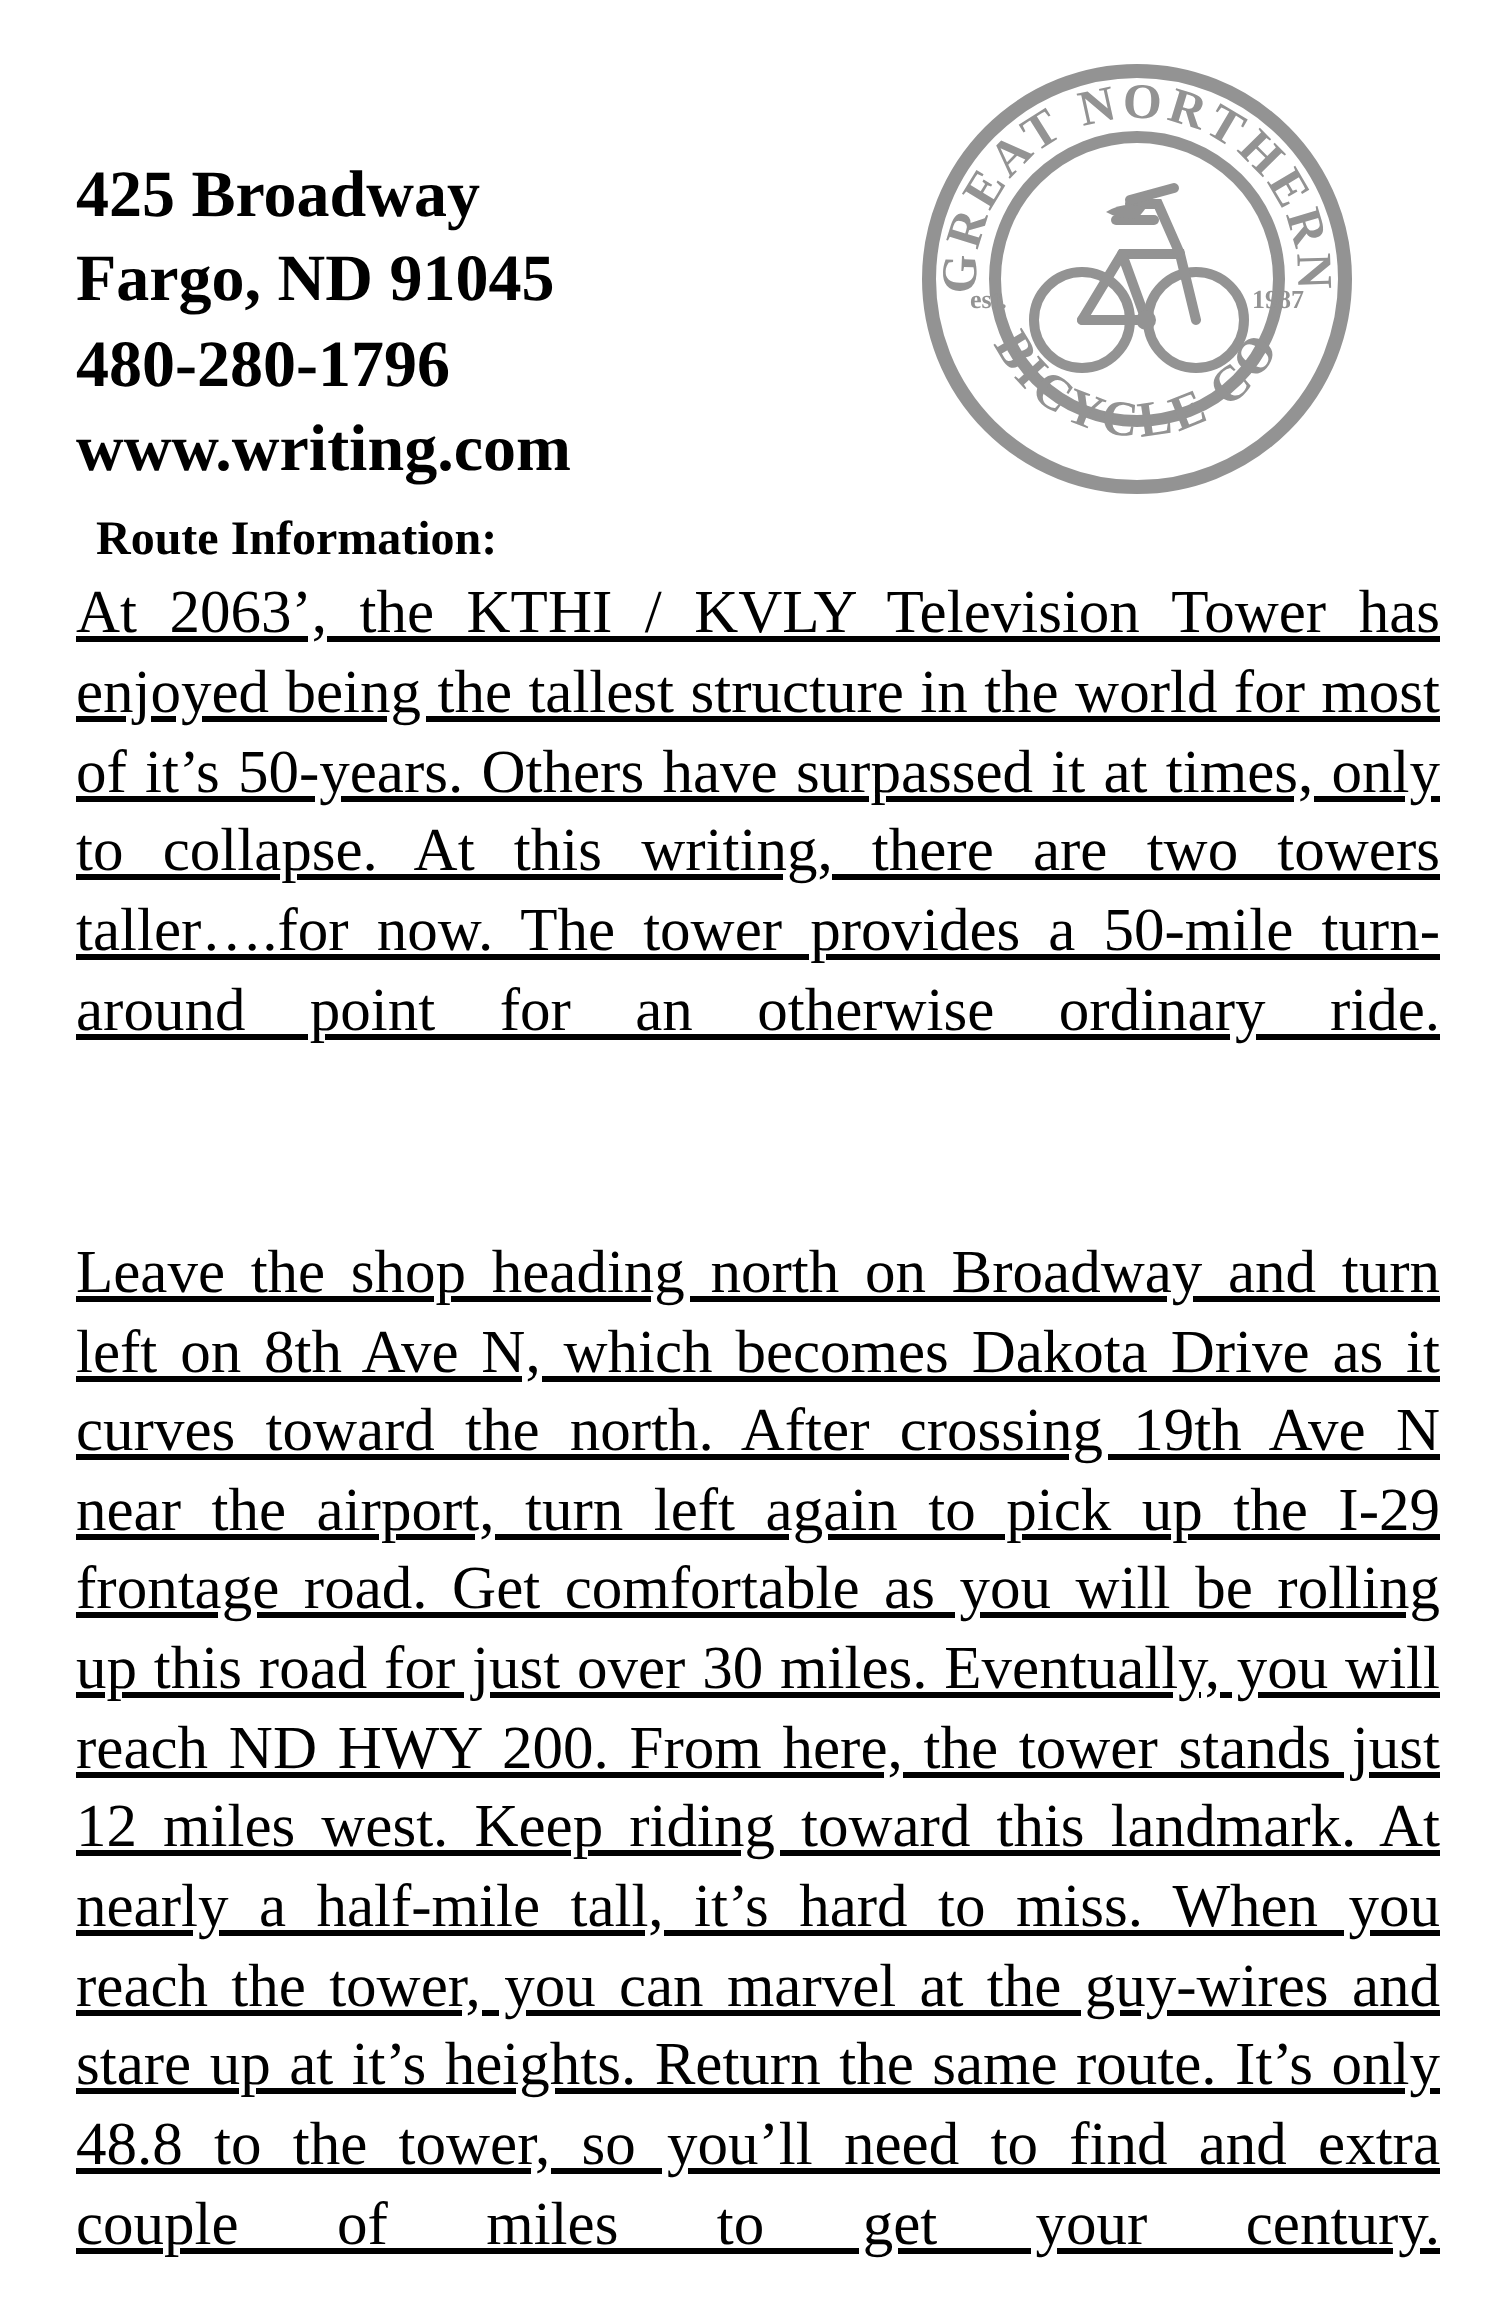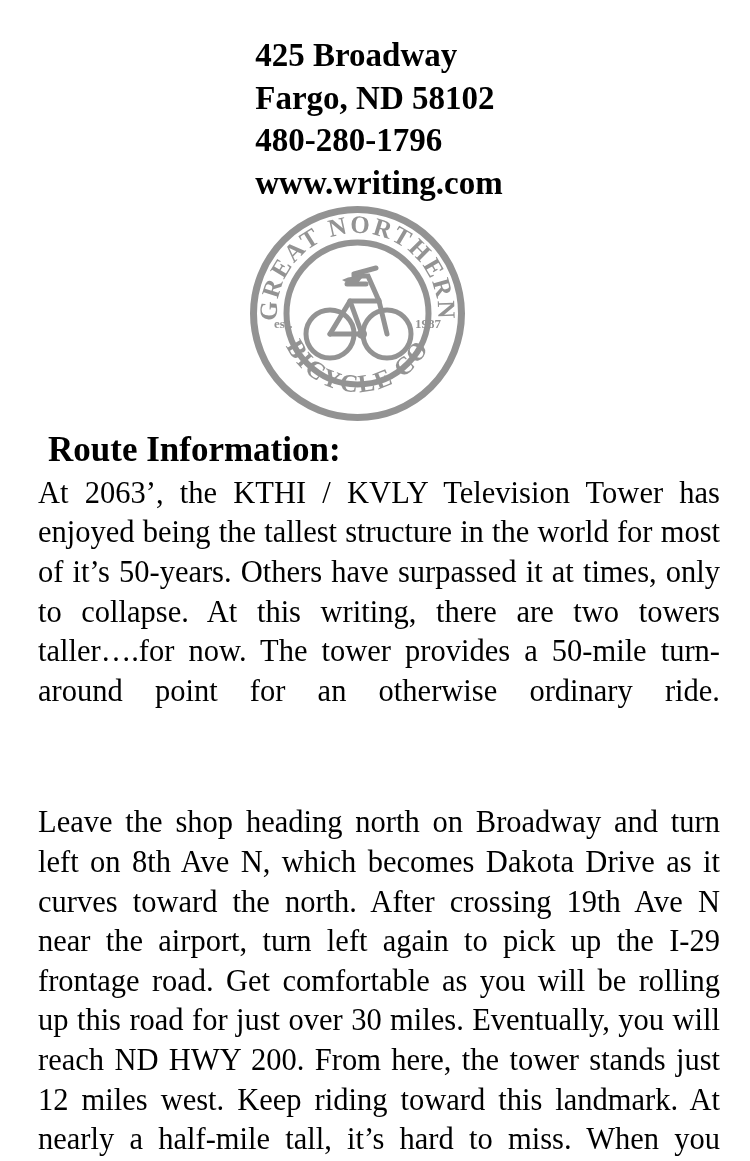--- a/index.html
+++ b/index.html
@@ -20,23 +20,22 @@
     position: relative;
     width: 750px;
     height: 1161px;
     box-sizing: border-box;
     padding: 30px 30px 10px 38px;
   }
 
   
   .header {
     display: flex;
-    align-items: center;
+    align-items: flex-end;
     justify-content: space-between;
-    flex-direction: column;
   }
   .address-block {
     font-family: "Liberation Serif", serif;
     font-weight: bold;
     font-size: 33px;
     line-height: 1.29;
     letter-spacing: 0px;
     padding-top: 4px;
   }
   .address-line {
@@ -53,30 +52,31 @@
   }
   .logo-wrap svg {
     display: block;
     width: 215px;
     height: 215px;
   }
 
   
   .route-heading {
     font-weight: bold;
-    font-size: 35px;
+    font-size: 24px;
     margin: 10px 0 0 10px;
     line-height: 1.1;
   }
   .para {
     font-size: 30.5px;
     line-height: 1.30;
     text-align: justify;
     margin: 2px 0 0 0;
     hyphens: none;
+    text-decoration: underline;
   }
   .para.first {
     margin-top: 4px;
   }
   .para.second {
     margin-top: 52px;
   }
   
   .para::after {
     content: "";
@@ -86,21 +86,21 @@
 </style>
 </head>
 <body>
 
 <div class="page">
 
   <div class="header">
 
     <div class="address-block">
       <div class="address-line">425 Broadway</div>
-      <div class="address-line">Fargo, ND 58102</div>
+      <div class="address-line">Fargo, ND 91045</div>
       <div class="address-line">480-280-1796</div>
       <div class="address-line">www.writing.com</div>
     </div>
 
     <div class="logo-wrap">
       <svg viewBox="0 0 215 215" xmlns="http://www.w3.org/2000/svg">
         <defs>
           <path id="arcTop" d="M 27 107.5 A 80.5 80.5 0 0 1 188 107.5"></path>
           <path id="arcBottom" d="M 29 107.5 A 78.5 78.5 0 0 0 186 107.5"></path>
         </defs>

